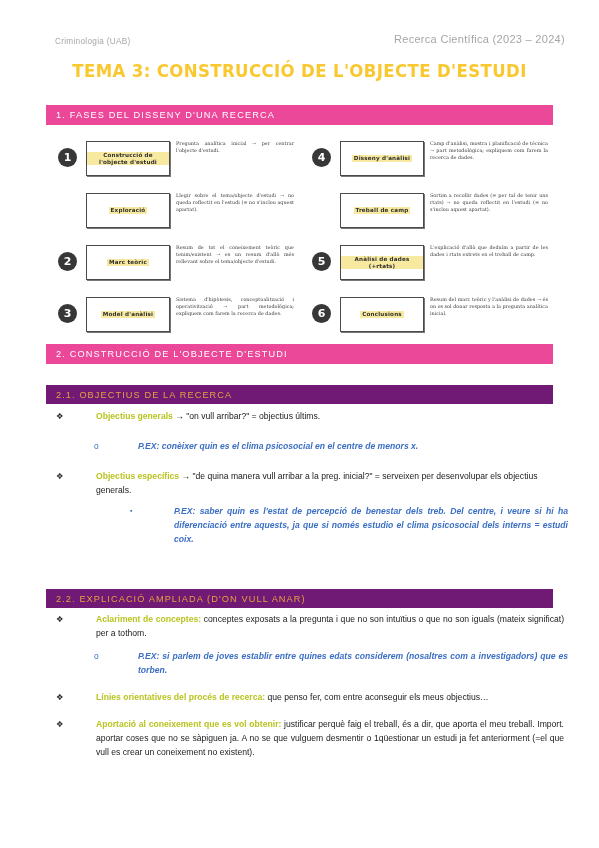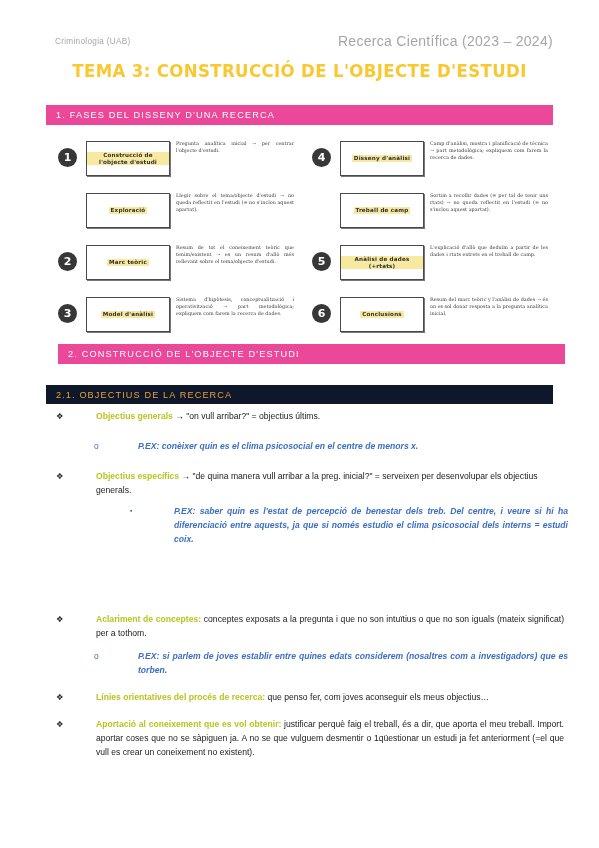--- a/index.html
+++ b/index.html
@@ -6,42 +6,42 @@
   body{
     width:599px;height:848px;background:#ffffff;
     font-family:"Liberation Sans",sans-serif;
     -webkit-font-smoothing:antialiased;
   }
   .page{position:relative;width:599px;height:848px;overflow:hidden;}
 
   
   .runhead{position:absolute;left:0;top:33px;width:599px;height:14px;}
   .runhead .lt{position:absolute;left:55px;top:4px;font-size:8.2px;color:#a6a6a6;letter-spacing:.3px;}
-  .runhead .rt{position:absolute;right:46px;top:0;font-size:14px;color:#a6a6a6;letter-spacing:.3px;}
+  .runhead .rt{position:absolute;right:34px;top:0;font-size:11px;color:#a6a6a6;letter-spacing:.3px;}
 
   
   .doc-title{
     position:absolute;left:0;top:60px;width:599px;text-align:center;
     font-family:"DejaVu Sans",sans-serif;
     font-weight:bold;font-size:18px;color:#f9c82e;
     letter-spacing:.4px;transform:scaleX(.92);transform-origin:center;
     white-space:nowrap;
   }
 
   
   .h1bar{
     position:absolute;left:46px;width:507px;height:20px;
     background:#ec4899;color:#ffffff;
     font-size:9.2px;letter-spacing:1.15px;
     display:flex;align-items:center;padding-left:10px;
     box-sizing:border-box;
   }
   .h2bar{
     position:absolute;left:46px;width:507px;height:19px;
-    background:#0f172a;color:#e6a13c;
+    background:#701a75;color:#e6a13c;
     font-size:9.2px;letter-spacing:1.1px;
     display:flex;align-items:center;padding-left:10px;
     box-sizing:border-box;
   }
 
   
   .diagram{position:absolute;left:52px;top:136px;width:498px;height:208px;}
   .dcol{position:absolute;top:0;width:244px;height:208px;}
   .dcol.left{left:0;}
   .dcol.right{left:254px;}
@@ -152,49 +152,50 @@
       <div class="drow" style="top:156px;">
         <div class="badge">6</div>
         <div class="dbox">
             <span>Conclusions</span>
           </div>
         <div class="dtext">Resum del marc teòric y l'anàlisi de dades → és on es sol donar resposta a la pregunta analítica inicial.</div>
       </div>
     </div>
   </div>
 
-  <div class="h1bar" style="top:344px;margin-left:12px;">2. CONSTRUCCIÓ DE L'OBJECTE D'ESTUDI</div>
+  <div class="h1bar" style="top:344px;">2. CONSTRUCCIÓ DE L'OBJECTE D'ESTUDI</div>
   <div class="h2bar" style="top:385px;">2.1. OBJECTIUS DE LA RECERCA</div>
 
   <div class="bl lvl1" style="top:410px;">
     <span class="mk">❖</span><span class="term">Objectius generals</span><span> → "on vull arribar?" = objectius últims.</span>
   </div>
 
   <div class="bl lvl2" style="top:440px;">
     <span class="mk2">o</span><span class="ex">P.EX: conèixer quin es el clima psicosocial en el centre de menors x.</span>
   </div>
 
   <div class="bl lvl1" style="top:470px;">
     <span class="mk">❖</span><span class="term">Objectius específics</span><span> → "de quina manera vull arribar a la preg. inicial?" = serveixen per desenvolupar els objectius generals.</span>
   </div>
 
   <div class="bl lvl3" style="top:505px;">
     <span class="mk3">▪</span><span class="ex">P.EX: saber quin es l'estat de percepció de benestar dels treb. Del centre, i veure si hi ha diferenciació entre aquests, ja que si només estudio el clima psicosocial dels interns = estudi coix.</span>
   </div>
 
+  <div class="h2bar" style="top:589px;">2.2. EXPLICACIÓ AMPLIADA (D'ON VULL ANAR)</div>
 
   <div class="bl lvl2" style="top:650px;">
     <span class="mk2">o</span><span class="ex">P.EX: si parlem de joves establir entre quines edats considerem (nosaltres com a investigadors) que es torben.</span>
   </div>
 
   <div class="bl lvl1" style="top:613px;width:468px;text-align:justify;">
     <span class="mk">❖</span><span class="term">Aclariment de conceptes:</span><span> conceptes exposats a la pregunta i que no son intuïtius o que no son iguals (mateix significat) per a tothom.</span>
   </div>
 
   <div class="bl lvl1" style="top:691px;">
-    <span class="mk">❖</span><span class="term">Línies orientatives del procés de recerca:</span><span> que penso fer, com joves aconseguir els meus objectius…</span>
+    <span class="mk">❖</span><span class="term">Línies orientatives del procés de recerca:</span><span> que penso fer, com entre aconseguir els meus objectius…</span>
   </div>
 
   <div class="bl lvl1" style="top:718px;width:468px;text-align:justify;">
     <span class="mk">❖</span><span class="term">Aportació al coneixement que es vol obtenir:</span><span> justificar perquè faig el treball, és a dir, que aporta el meu treball. Import. aportar coses que no se sàpiguen ja. A no se que vulguem desmentir o 1qüestionar un estudi ja fet anteriorment (=el que vull es crear un coneixement no existent).</span>
   </div>
 
 </div>
 
 </body></html>

